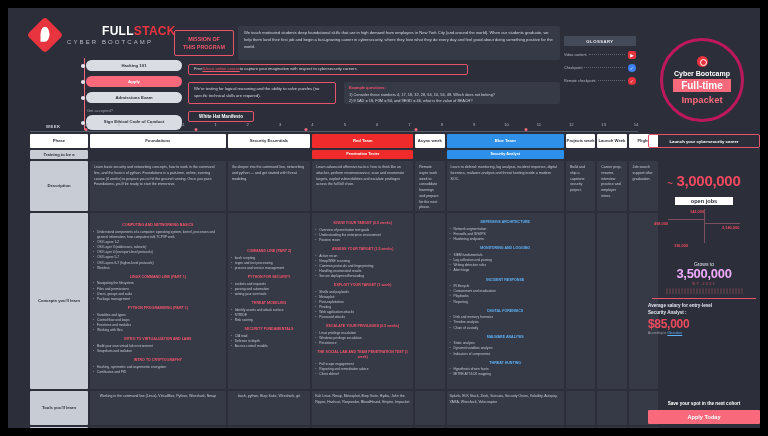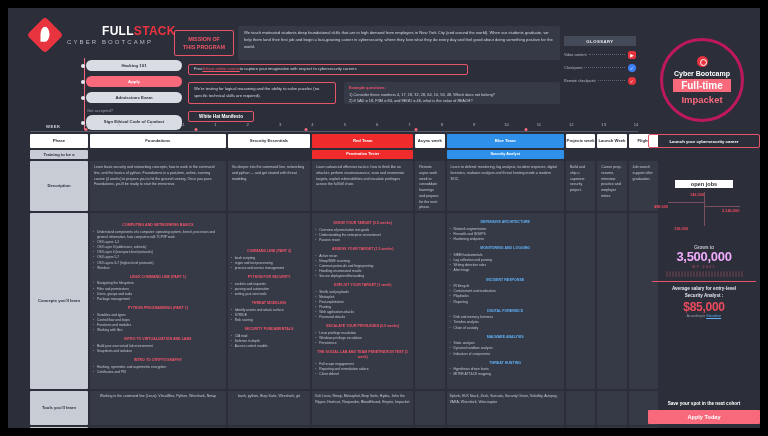--- a/index.html
+++ b/index.html
@@ -146,21 +146,21 @@
   .bd { position: absolute; font-size: 3.9px; color: #f04a5e; font-weight: bold; }
   .bd-line { position: absolute; background: #7a5060; }
   .grows { text-align: center; margin-top: 4px; }
   .grows-l { font-size: 5px; color: #e4e7ee; }
   .grows-n { font-size: 13px; font-weight: bold; color: #f0abfc; letter-spacing: -.3px;
         line-height: 1.1; }
   .grows-y { font-size: 4.3px; color: #8c4253; font-weight: bold; letter-spacing: 1px; }
   .people { display: flex; justify-content: center; gap: 1px; margin-top: 2px; }
   .person { width: 2px; height: 6px; background: #4f3945; border-radius: 1px 1px 0 0; }
   .rule { width: 104px; height: 1px; background: #e8556a; margin: 4px auto; }
-  .salary { text-align: center; margin-top: 4px; }
+  .salary { text-align: left; margin-top: 4px; }
   .sal-l { font-size: 4.6px; color: #e4e7ee; font-weight: bold; line-height: 1.5; }
   .sal-n { font-size: 12px; font-weight: bold; color: #f04a5e; letter-spacing: -.3px; }
   .sal-src { font-size: 3.3px; color: #9ba0ad; }
   .sal-src .hl { color: #5fb0f5; text-decoration: underline; }
   .cta-bot { position: absolute; left: 4px; bottom: 4px; width: 112px; text-align: center; }
   .cta-bot-l { font-size: 4.6px; color: #fff; font-weight: bold; margin-bottom: 4px; }
   .apply { width: 112px; height: 14px; background: #f8697c; color: #fff; font-size: 5.6px;
         font-weight: bold; display: flex; align-items: center; justify-content: center;
         border: none; border-radius: 1px; cursor: pointer; font-family: inherit; }
 </style>
@@ -539,20 +539,24 @@
           <div class="cell certs" style="flex: 0 0 29.351px;"></div>
           <div class="cell certs" style="flex: 0 0 29.351px;"></div>
         </div>
     </div>
   </div>
 
   <div class="right">
     <div class="cta-top">Launch your cybersecurity career</div>
 
     <div class="jobs">
+      <div class="jobs-num">
+        <span class="tilde">~</span>
+        <span>3,000,000</span>
+      </div>
       <div class="jobs-cap">open jobs</div>
     </div>
 
     <div class="breakdown">
       <div class="bd-line" style="left:56px;top:0;width:1px;height:34px;"></div>
       <div class="bd-line" style="left:20px;top:10px;width:36px;height:1px;"></div>
       <div class="bd-line" style="left:56px;top:14px;width:36px;height:1px;"></div>
       <div class="bd" style="left:6px;top:12px;">498,000</div>
       <div class="bd" style="left:42px;top:0px;">142,000</div>
       <div class="bd" style="left:74px;top:16px;">2,140,000</div>

